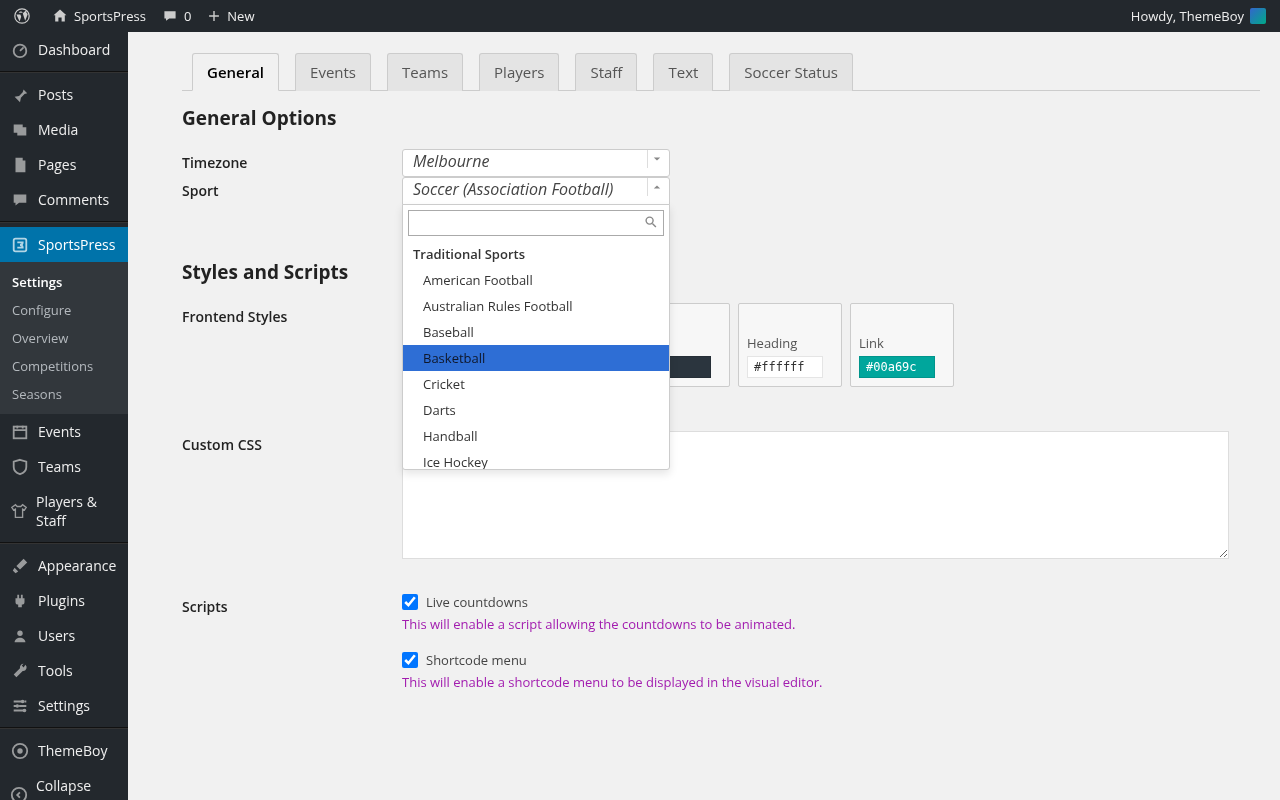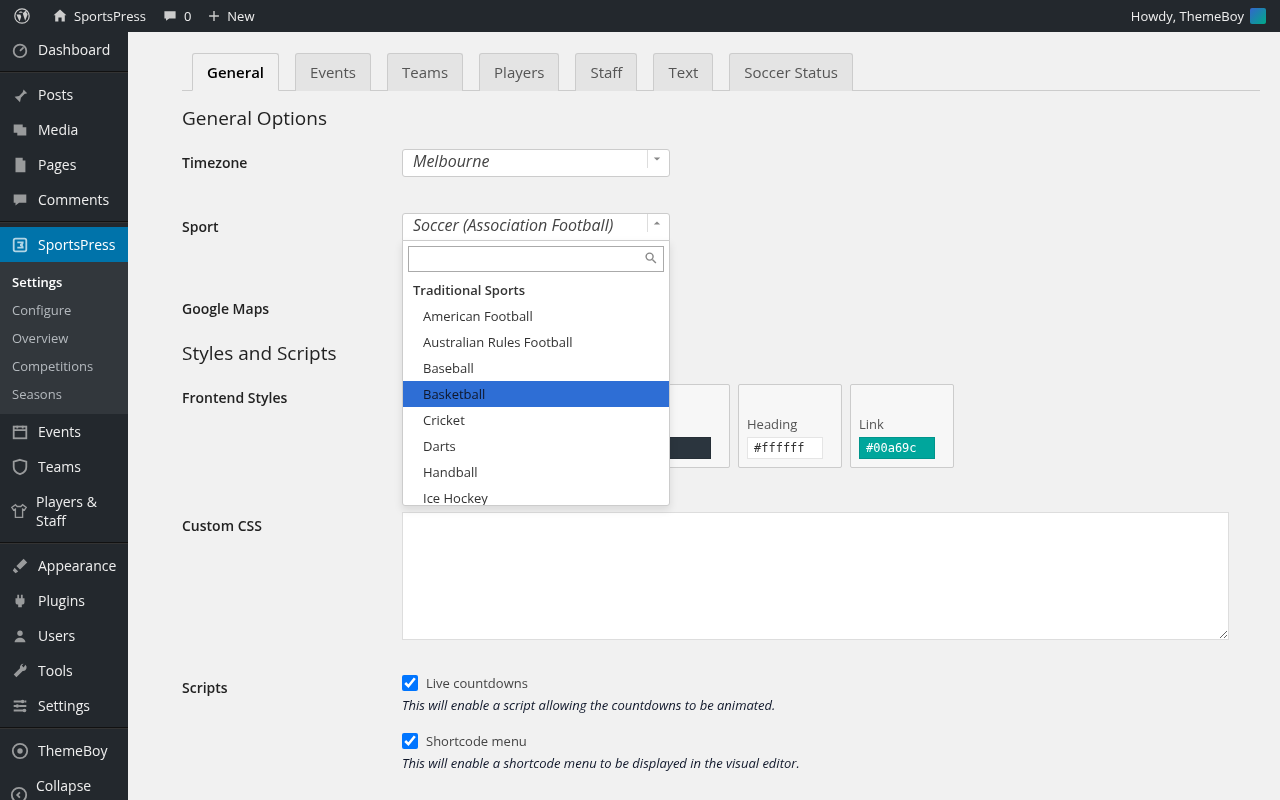--- a/index.html
+++ b/index.html
@@ -143,26 +143,25 @@
   color: #000;
   font-weight: 600;
 }
 
 h2.section-title {
   font-size: 19px;
   font-weight: 400;
   color: #222;
   margin: 8px 0 18px 0;
 }
-h2.section-title.bold { font-weight: 400; }
+h2.section-title.bold { font-weight: 700; }
 
 .form-row {
   display:flex;
   align-items:flex-start;
-  margin-bottom: 36px;
   position: relative;
 }
 .form-row .label {
   width: 220px;
   font-size: 14px;
   color: #222;
   font-weight: 600;
   padding-top: 4px;
 }
 .form-row .field { flex: 0 0 auto; display: inline-block; position: relative; }
@@ -270,21 +269,21 @@
   width: 827px;
   height: 128px;
   border: 1px solid #ddd;
   background: #fff;
   resize: both;
 }
 
 
 .check-line { display:flex; align-items:center; gap:8px; margin-bottom:4px;}
 .check-line input[type=checkbox] { width:16px;height:16px; }
-.help-text { font-style: italic; color: #0f172a; margin: 4px 0 18px 0; font-size: 13px;}
+.help-text { color: #a21caf; margin: 4px 0 18px 0; font-size: 13px;}
 
 
 .dropdown .options::-webkit-scrollbar { width: 8px; }
 .dropdown .options::-webkit-scrollbar-thumb { background:#c1c1c1; border-radius:4px; }
 .dropdown .options::-webkit-scrollbar-track { background:#f1f1f1; }
 </style>
 </head>
 <body>
 
 <div class="adminbar">
@@ -543,23 +542,20 @@
             <div class="opt">Darts</div>
             <div class="opt">Handball</div>
             <div class="opt">Ice Hockey</div>
 
           </div>
         </div>
       </div>
     </div>
   </div>
 
-  <div class="form-row" style="margin-bottom:22px;">
-    <div class="label">Google Maps</div>
-  </div>
 
   <h2 class="section-title bold">Styles and Scripts</h2>
 
   <div class="form-row" style="margin-bottom:44px;">
     <div class="label">Frontend Styles</div>
     <div class="field">
       <div class="swatches">
 
         <div class="swatch dark" style="width:104px;opacity:1;visibility:hidden;">
           <div class="sw-label">&nbsp;</div>

